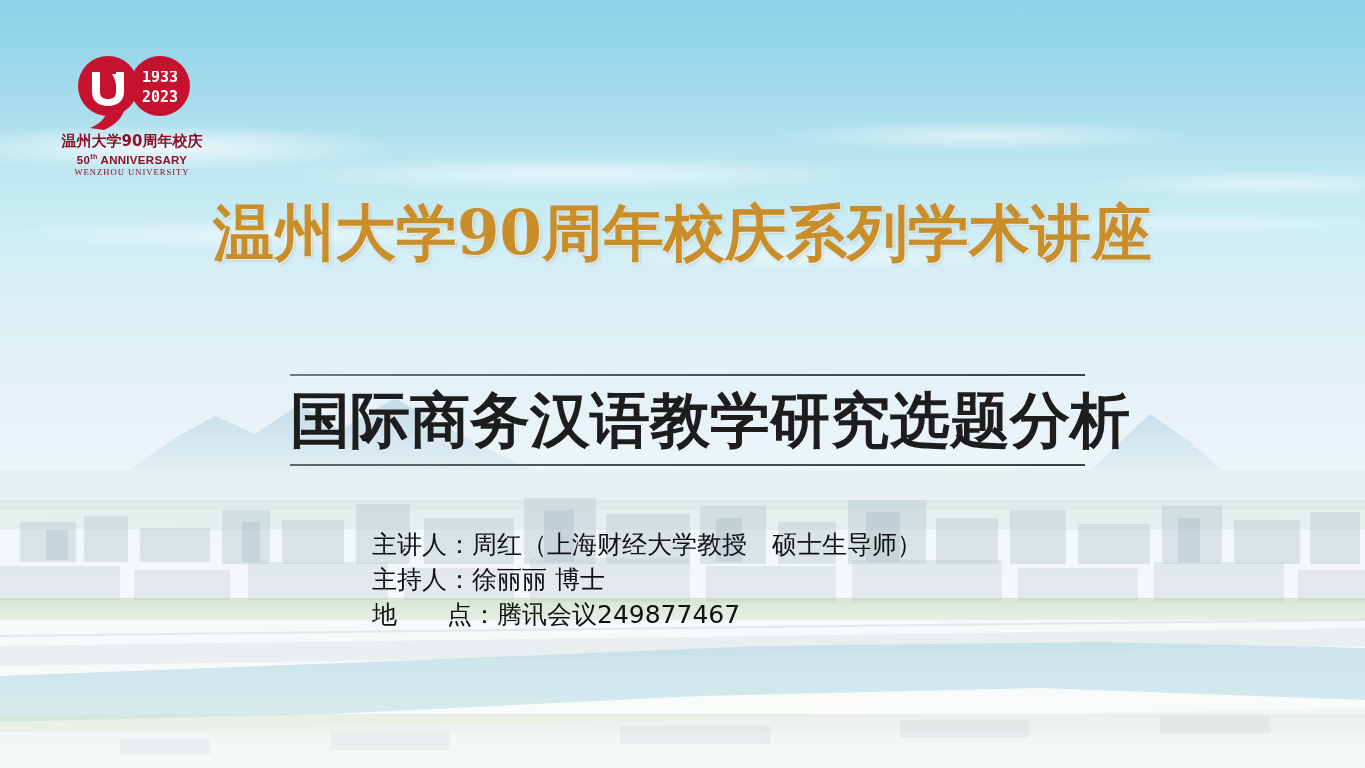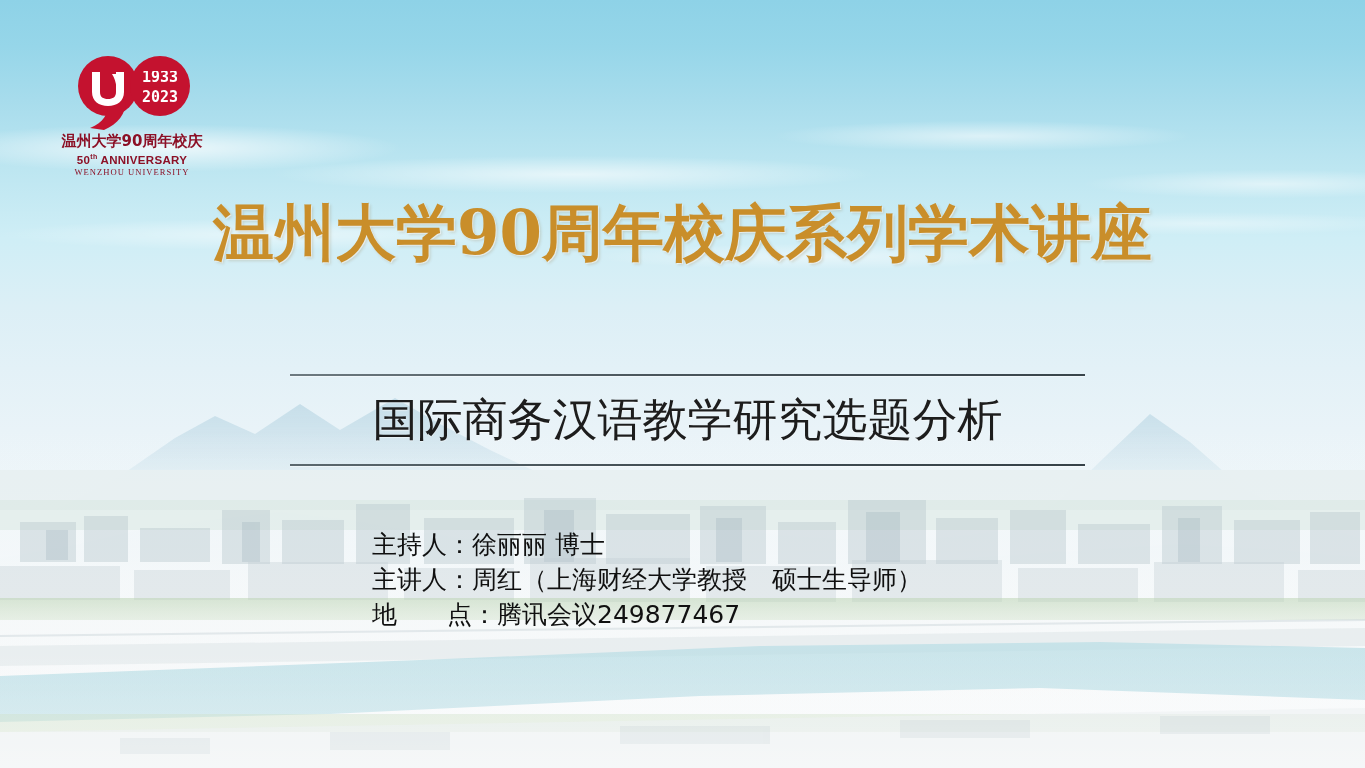--- a/index.html
+++ b/index.html
@@ -133,26 +133,27 @@
     width: 795px;
   }
   .rule {
     height: 2px;
     background: linear-gradient(to right, #6d7a80 0%, #4a565c 45%, #39454b 100%);
     box-shadow: 0 1px 0 rgba(255,255,255,0.45);
   }
   .rule.bottom { background: linear-gradient(to right, #5b686e 0%, #414d53 50%, #364248 100%); }
   .subtitle-text {
     font-family: "DejaVu Serif", "Liberation Serif", serif;
-    font-size: 45px;
+    font-size: 60px;
     line-height: 88px;
     color: #1d1d1d;
     text-align: center;
     white-space: nowrap;
     text-shadow: 0 1px 1px rgba(255,255,255,0.5);
+    font-weight: bold;
   }
 
   
   .details {
     position: absolute;
     left: 372px;
     top: 527px;
     font-family: "DejaVu Sans", "Liberation Sans", sans-serif;
     font-size: 25px;
     line-height: 35px;
@@ -299,18 +300,18 @@
     <div class="headline-line">温州大学90周年校庆系列学术讲座</div>
   </div>
 
   <div class="subtitle-block">
     <div class="rule"></div>
     <div class="subtitle-text">国际商务汉语教学研究选题分析</div>
     <div class="rule bottom"></div>
   </div>
 
   <div class="details">
+    <div class="details-row">主讲人：周红（上海财经大学教授　硕士生导师）</div>
     <div class="details-row">主持人：徐丽丽 博士</div>
-    <div class="details-row">主讲人：周红（上海财经大学教授　硕士生导师）</div>
     <div class="details-row">地　　点：腾讯会议249877467</div>
   </div>
 
 </div>
 
 </body></html>

